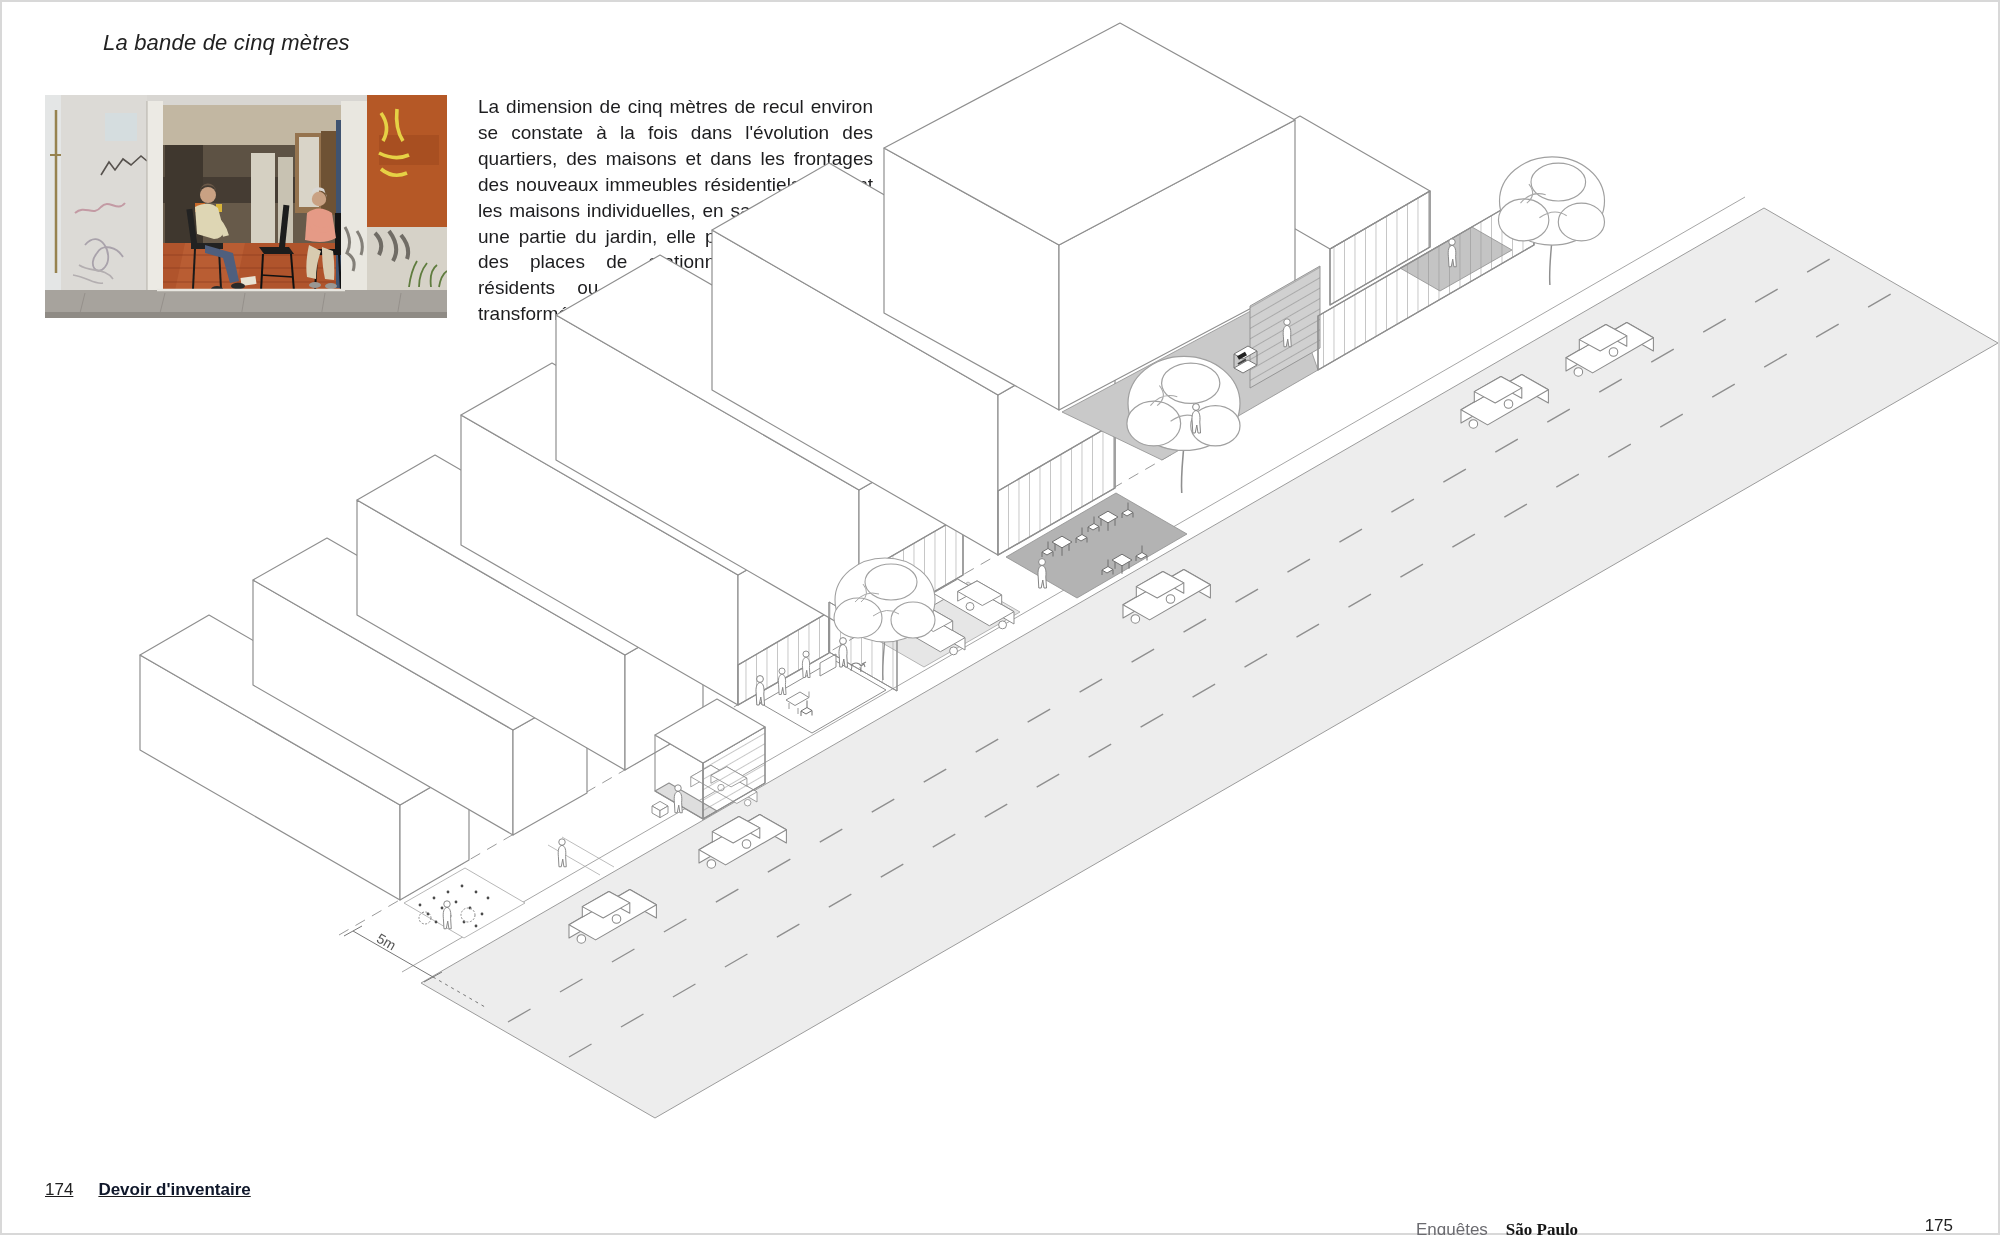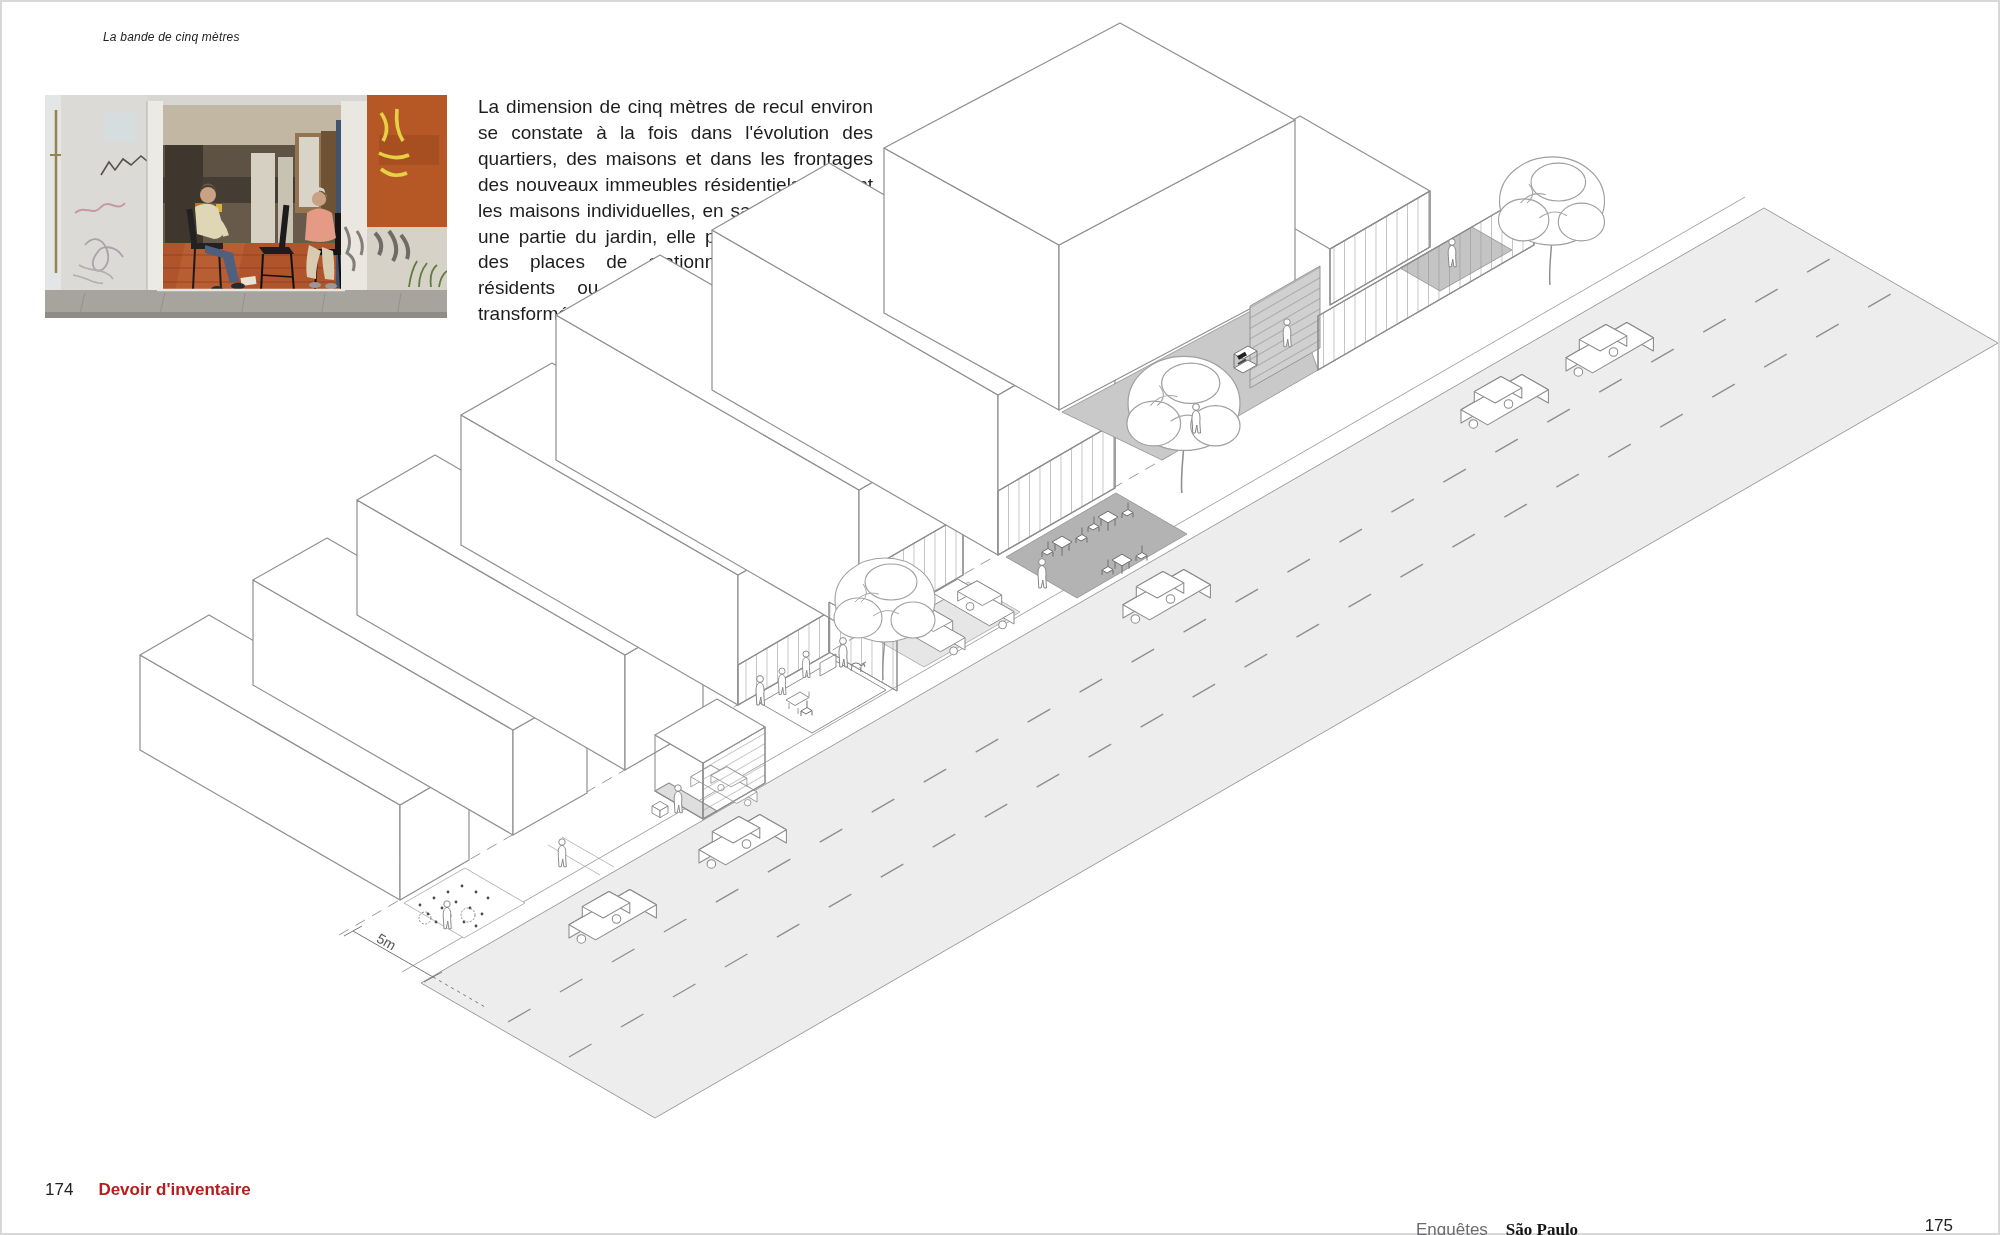--- a/index.html
+++ b/index.html
@@ -7,34 +7,34 @@
     position:relative;
     width:2000px;height:1235px;
     background:#ffffff;
     box-shadow: inset 0 0 0 2px #d8d8d8;
     font-family:"Liberation Sans", sans-serif;
     color:#1c1c1e;
     overflow:hidden;
   }
   .section-title{
     position:absolute;left:103px;top:30px;
-    font-style:italic;font-size:12px;letter-spacing:.2px;color:#222;
+    font-style:italic;font-size:22px;letter-spacing:.2px;color:#222;
   }
   .photo{
     position:absolute;left:45px;top:95px;width:402px;height:223px;
   }
   .body-text{
     position:absolute;left:478px;top:94px;width:395px;
     font-size:19px;line-height:25.9px;text-align:justify;color:#1d1d1f;
   }
   .drawing{position:absolute;left:0;top:0;width:2000px;height:1235px;pointer-events:none;}
   .footer{position:absolute;top:1180px;left:0;width:2000px;height:26px;font-size:17px;}
-  .footer-left{position:absolute;left:45px;top:0;display:flex;gap:25px;align-items:flex-end;}
+  .footer-left{position:absolute;left:45px;top:0;display:flex;gap:25px;align-items:flex-end;text-decoration:underline;}
   .footer-left .pg{color:#222;}
-  .footer-left .book{font-weight:bold;color:#b91c1c;}
+  .footer-left .book{font-weight:bold;color:#0f172a;}
   .footer-series{position:absolute;left:1416px;top:0;display:flex;gap:18px;align-items:baseline;margin-top:40px;}
   .footer-series .series{color:#6b6b70;}
   .footer-series .chapter{font-weight:bold;color:#141414;font-family:Liberation Serif, serif;}
   .footer-pageR{position:absolute;right:47px;top:0;color:#222;margin-top:36px;}
   svg text{font-family:"Liberation Sans", sans-serif;}
 </style>
 </head>
 <body>
 
 <div class="page">

